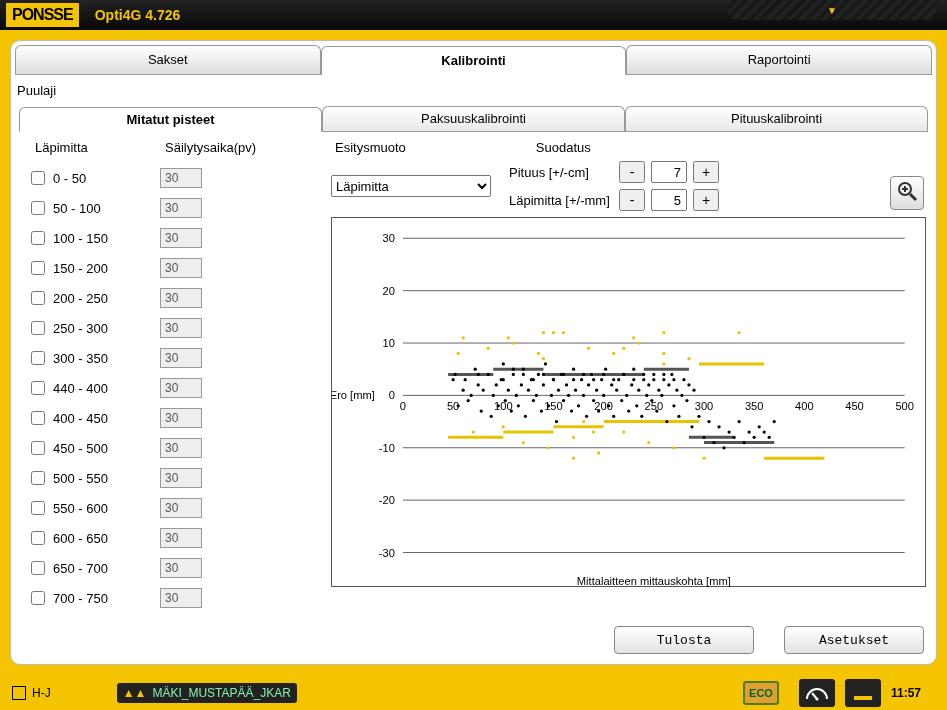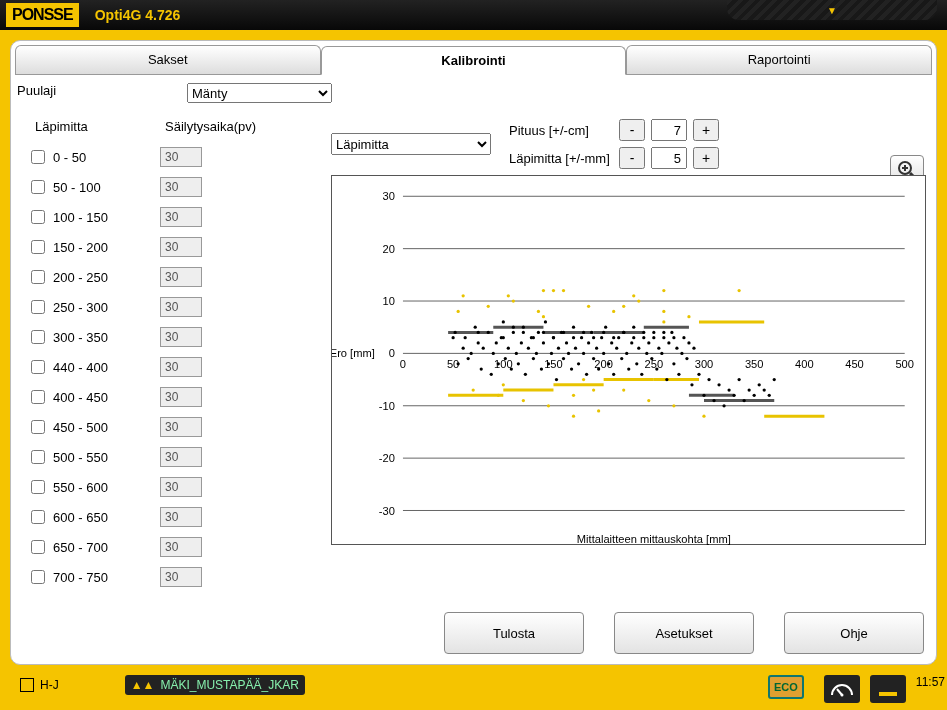--- a/index.html
+++ b/index.html
@@ -35,27 +35,27 @@
   .rc-top { display: flex; gap: 130px; font-size:13px; padding-left:4px; padding-bottom:6px;}
   .controls { display: flex; align-items: center; gap: 18px; }
   .controls select { width: 160px; height: 22px; font-size:13px;}
   .filter-grid { display: grid; grid-template-columns: 110px auto; row-gap: 6px; font-size:13px; align-items:center;}
   .stepper { display:flex; gap:6px; align-items:center;}
   .stepper button { width: 26px; height: 22px; font-size:14px; cursor:pointer;}
   .stepper input { width: 36px; height:22px; text-align:right; padding-right:4px; font-size:13px;}
   .zoom { position:absolute; right:2px; top:36px; width:34px; height:34px; border:1px solid #888; border-radius:4px; background:linear-gradient(#fff,#ddd); display:flex; align-items:center; justify-content:center; font-size:18px; cursor:pointer;}
   .chartbox { border:1px solid #555; margin-top:6px; height:370px; background:#fff; position:relative;}
   .btnrow { position:absolute; right:12px; bottom:10px; display:flex; gap:30px;}
-  .bigbtn { width:140px; height:42px; font-size:13px; border:1px solid #888; border-radius:4px; background:linear-gradient(#fff,#e3e3e3); cursor:pointer;}
-  .statusbar { position:absolute; left:8px; right:0; bottom:0; height:35px; background:#f5c400; display:flex; align-items:flex-start; font-size:12px; }
+  .bigbtn { width:140px; height:28px; font-size:13px; border:1px solid #888; border-radius:4px; background:linear-gradient(#fff,#e3e3e3); cursor:pointer;font-family:Liberation Mono, monospace;}
+  .statusbar { position:absolute; left:0; right:0; bottom:0; height:35px; background:#f5c400; display:flex; align-items:center; font-size:12px; }
   .sb-block { display:flex; align-items:center; gap:6px; margin-left:6px; background:#222; color:#f5c400; padding:3px 6px; border-radius:3px;}
   .sb-block.user{ background:transparent; color:#000;}
-  .sb-eco { margin-left:auto; width:36px; height:24px; background:#e0a030; border:2px solid #0f766e; border-radius:3px; color:#063; font-weight:bold; font-size:11px; display:flex; align-items:center; justify-content:center; margin-right:20px;}
+  .sb-eco { margin-left:auto; width:36px; height:24px; background:#e0a030; border:2px solid #4d7c0f; border-radius:3px; color:#063; font-weight:bold; font-size:11px; display:flex; align-items:center; justify-content:center; margin-right:20px;}
   .sb-icon { width:36px; height:28px; background:#222; border-radius:3px; margin-right:10px; display:flex; align-items:center; justify-content:center;}
-  .sb-time { font-weight:normal; margin-right:2px;}
+  .sb-time { font-weight:bold; margin-right:26px;}
   
   .chart-svg{position:absolute; inset:0;}
   text{font-family:Arial; font-size:11px;}
 </style>
 </head>
 <body>
 
 <div class="titlebar">
   <div class="logo">PONSSE</div>
   <div class="title">Opti4G 4.726</div>
@@ -64,23 +64,27 @@
 
 <div class="workspace">
   <div class="maintabs" id="maintabs">
       <div class="maintab">Sakset</div>
       <div class="maintab active">Kalibrointi</div>
       <div class="maintab">Raportointi</div>
     </div>
 
   <div class="species-row">
     <label>Puulaji</label>
-    <select id="species-select"><option>Mänty</option></select>
-  </div>
-
+  </div>
+
+  <div class="subtabs" id="subtabs">
+      <div class="subtab active">Mitatut pisteet</div>
+      <div class="subtab">Paksuuskalibrointi</div>
+      <div class="subtab">Pituuskalibrointi</div>
+    </div>
 
   <div class="content">
     <div class="leftcol">
       <div class="hdr">
         <div class="h1">Läpimitta</div>
         <div>Säilytysaika(pv)</div>
       </div>
       <div id="leftrows">
           <div class="row">
             <input type="checkbox" class="chk" style="">
@@ -154,20 +158,24 @@
           </div>
           <div class="row">
             <input type="checkbox" class="chk" style="">
             <div class="range">700 - 750</div>
             <input type="text" value="30" readonly="" style="">
           </div>
         </div>
     </div>
 
     <div class="rightcol">
+      <div class="rc-top">
+        <div>Esitysmuoto</div>
+        <div>Suodatus</div>
+      </div>
 
       <div class="controls">
         <select id="pres-select"><option>Läpimitta</option></select>
         <div class="filter-grid">
           <div>Pituus [+/-cm]</div>
           <div class="stepper">
             <button>-</button>
             <input value="7" style="">
             <button>+</button>
           </div>
@@ -398,21 +406,20 @@
             <text x="20" y="179" text-anchor="middle">Ero [mm]</text>
             <text x="317.5" y="362" text-anchor="middle">Mittalaitteen mittauskohta [mm]</text>
           </svg>
       </div>
     </div>
   </div>
 
   <div class="btnrow">
     <button class="bigbtn">Tulosta</button>
     <button class="bigbtn">Asetukset</button>
-    <button class="bigbtn">Ohje</button>
   </div>
 </div>
 
 <div class="statusbar">
   <div class="sb-block user">
     <span style="width:14px;height:14px;background:#f5c400;border:1px solid #000;display:inline-block;"></span>
     <span>H-J</span>
   </div>
   <div class="sb-block" style="margin-left:60px;">
     <span style="color:#f5c400;">▲▲</span>

